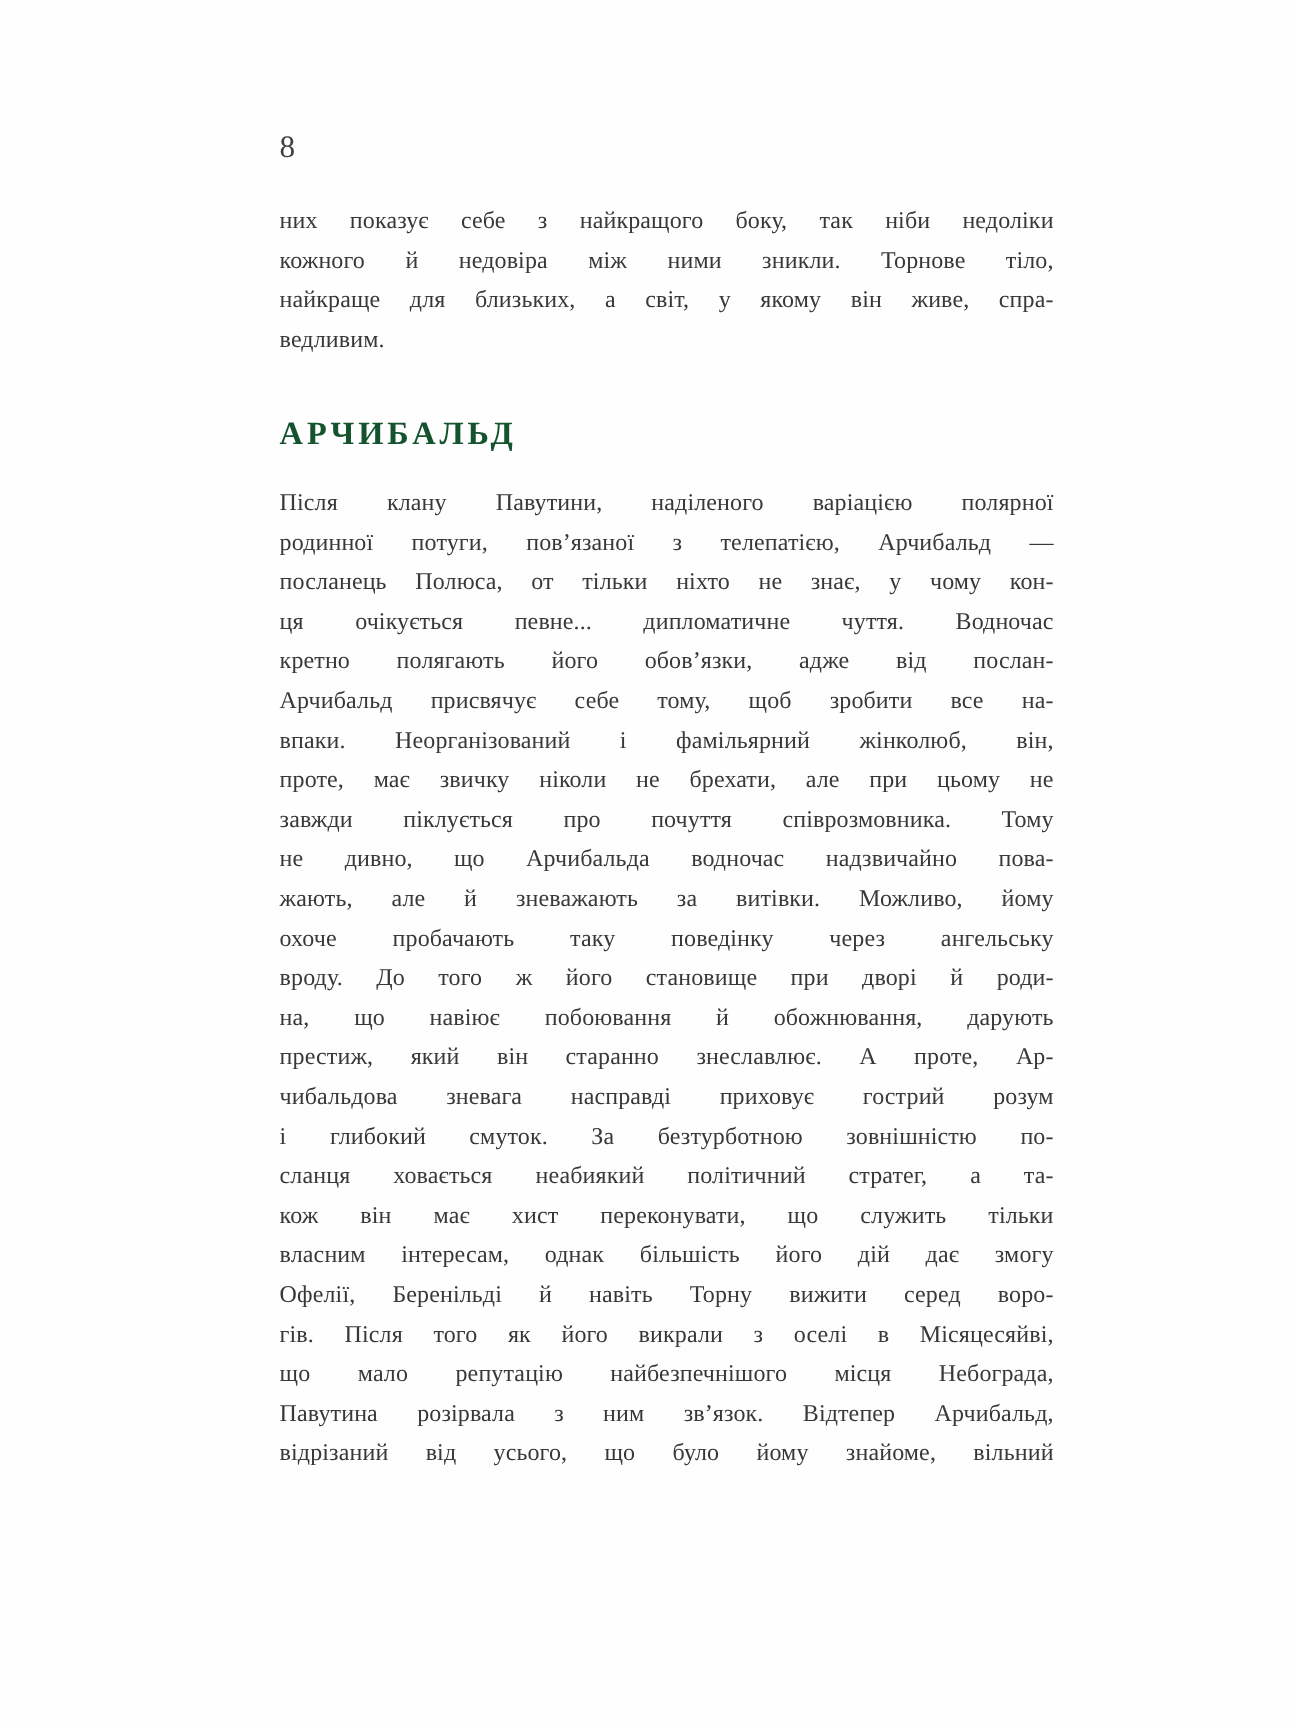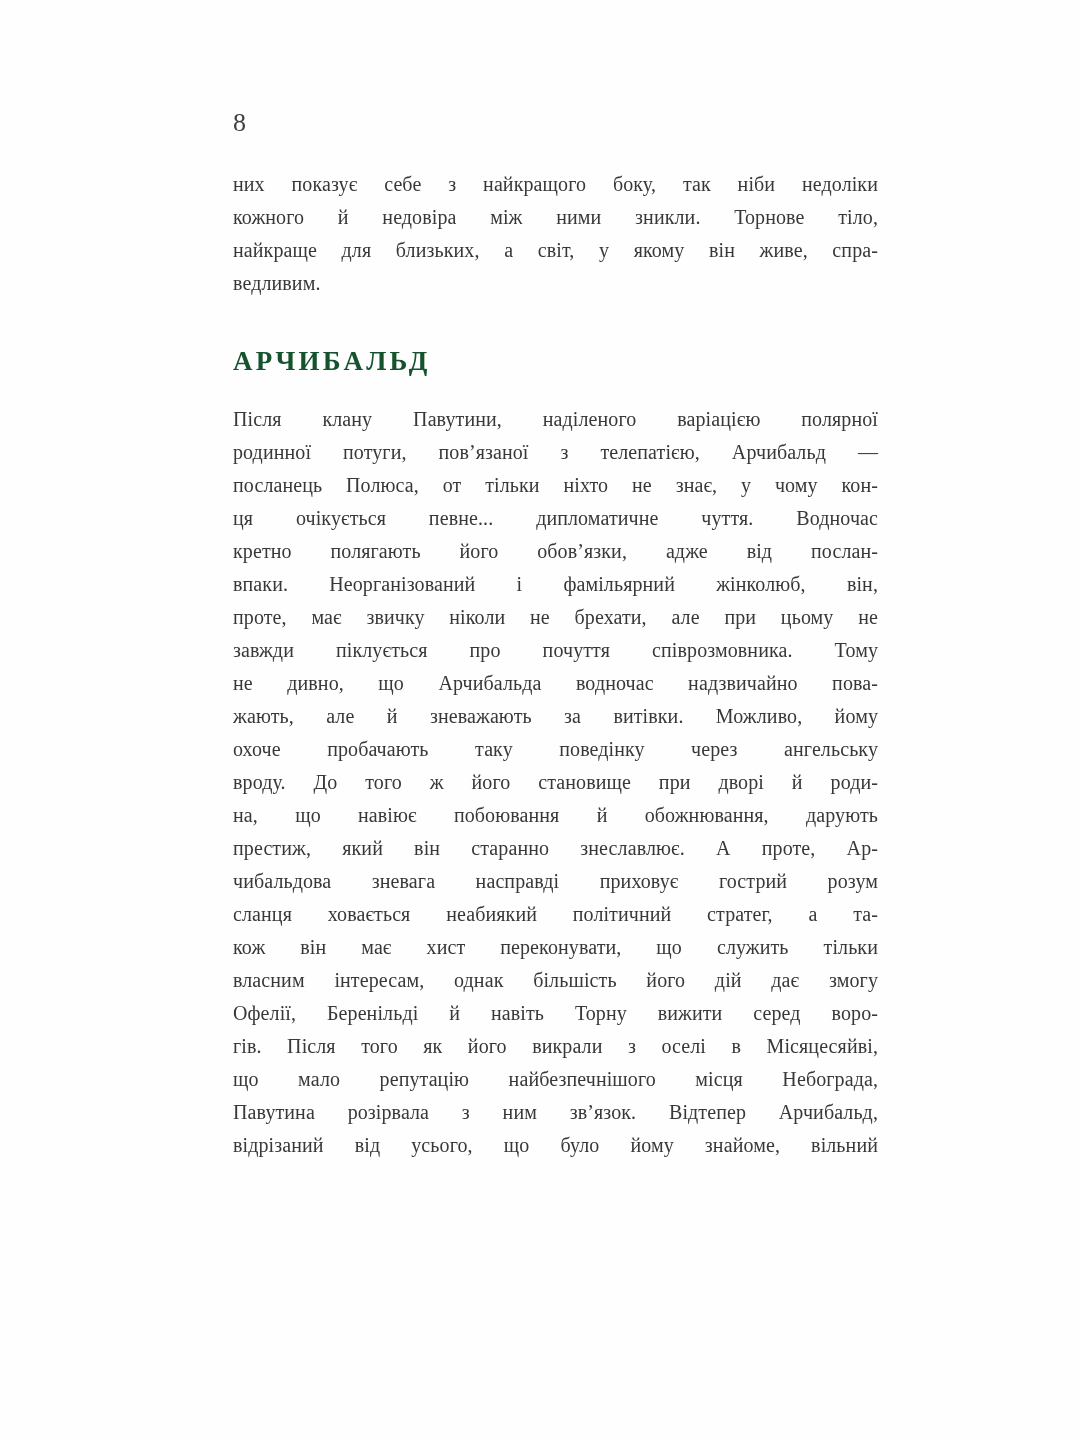--- a/index.html
+++ b/index.html
@@ -67,30 +67,32 @@
       </div>
 
     <h1 class="heading">АРЧИБАЛЬД</h1>
 
     <div class="paragraph para2">
         <div class="line">Після клану Павутини, наділеного варіацією полярної</div>
         <div class="line">родинної потуги, пов’язаної з телепатією, Арчибальд —</div>
         <div class="line">посланець Полюса, от тільки ніхто не знає, у чому кон-</div>
         <div class="line">ця очікується певне... дипломатичне чуття. Водночас</div>
         <div class="line">кретно полягають його обов’язки, адже від послан-</div>
+        <div class="line">Арчибальд присвячує себе тому, щоб зробити все на-</div>
         <div class="line">впаки. Неорганізований і фамільярний жінколюб, він,</div>
         <div class="line">проте, має звичку ніколи не брехати, але при цьому не</div>
         <div class="line">завжди піклується про почуття співрозмовника. Тому</div>
         <div class="line">не дивно, що Арчибальда водночас надзвичайно пова-</div>
         <div class="line">жають, але й зневажають за витівки. Можливо, йому</div>
         <div class="line">охоче пробачають таку поведінку через ангельську</div>
         <div class="line">вроду. До того ж його становище при дворі й роди-</div>
         <div class="line">на, що навіює побоювання й обожнювання, дарують</div>
         <div class="line">престиж, який він старанно знеславлює. А проте, Ар-</div>
         <div class="line">чибальдова зневага насправді приховує гострий розум</div>
+        <div class="line">і глибокий смуток. За безтурботною зовнішністю по-</div>
         <div class="line">сланця ховається неабиякий політичний стратег, а та-</div>
         <div class="line">кож він має хист переконувати, що служить тільки</div>
         <div class="line">власним інтересам, однак більшість його дій дає змогу</div>
         <div class="line">Офелії, Беренільді й навіть Торну вижити серед воро-</div>
         <div class="line">гів. Після того як його викрали з оселі в Місяцесяйві,</div>
         <div class="line">що мало репутацію найбезпечнішого місця Небограда,</div>
         <div class="line">Павутина розірвала з ним зв’язок. Відтепер Арчибальд,</div>
         <div class="line">відрізаний від усього, що було йому знайоме, вільний</div>
       </div>
   </div>

